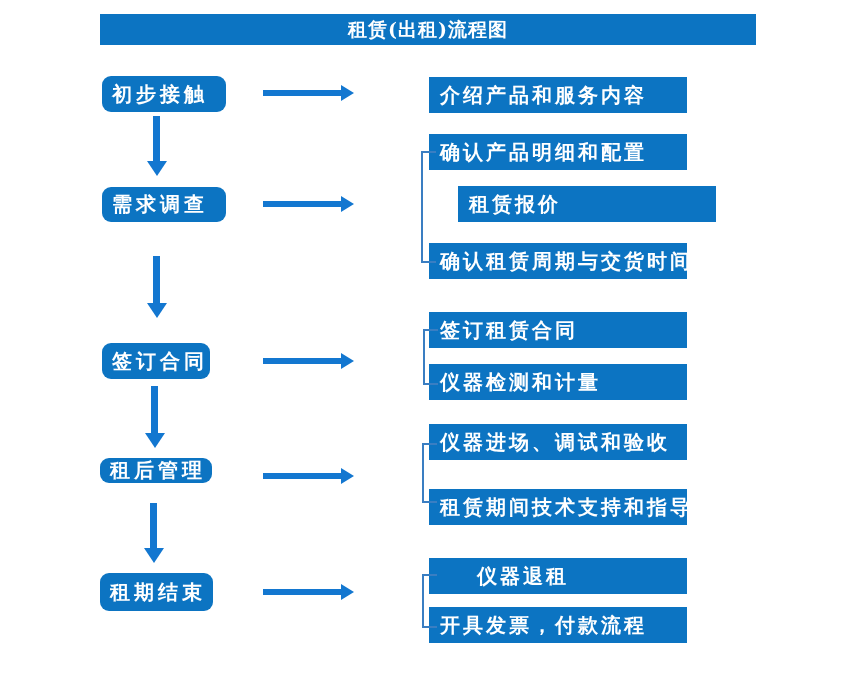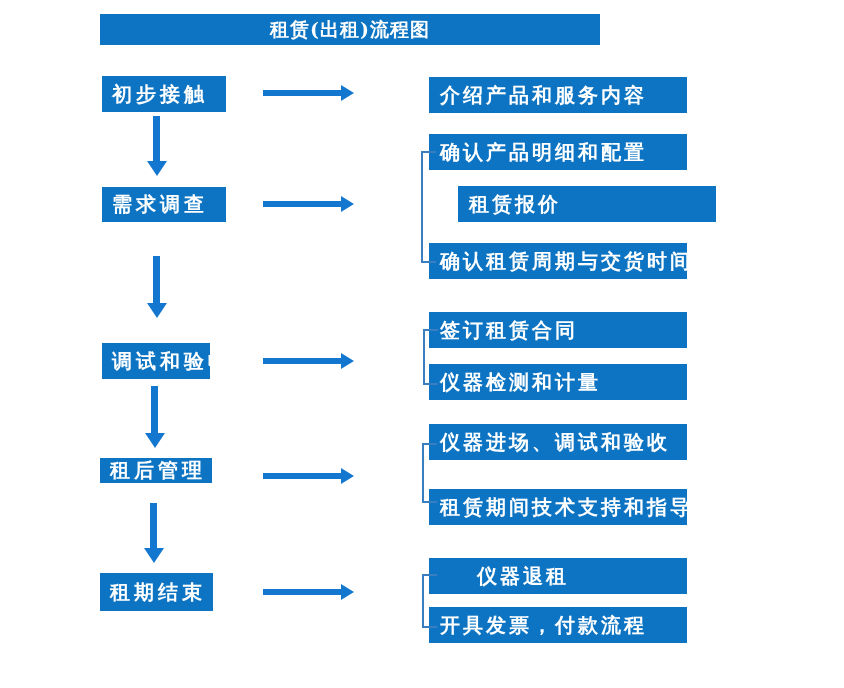--- a/index.html
+++ b/index.html
@@ -26,27 +26,27 @@
     color:var(--text-white);
     display:flex;
     align-items:center;
     font-weight:bold;
     font-size:20px;
     letter-spacing:4px;
     white-space:nowrap;
   }
   .title-bar {
     position:absolute;
-    left:100px; top:14px; width:500px; height:31px;
+    left:100px; top:14px; width:656px; height:31px;
     background:var(--box-blue);
     color:var(--text-white);
     display:flex; align-items:center; justify-content:center;
     font-weight:bold; font-size:19px; letter-spacing:1px;
   }
-  .left-box  { padding-left:10px; }
+  .left-box  { padding-left:10px;border-radius:9px; }
   .right-box { left:429px; width:258px; height:36px; padding-left:11px; letter-spacing:3px; }
 
   
   .h-arrow { position:absolute; width:91px; height:16px; }
   .h-arrow .shaft {
     position:absolute; left:0; top:5px; height:6px;
     width:calc(100% - 13px); background:var(--arrow-blue);
   }
   .h-arrow .head {
     position:absolute; right:0; top:0; width:0; height:0;
@@ -79,21 +79,21 @@
 </style>
 </head>
 <body>
 
 <div class="canvas">
 
   <div class="title-bar">租赁(出租)流程图</div>
 
   <div class="node left-box" style="left:102px; top:76px;  width:124px; height:36px;">初步接触</div>
   <div class="node left-box" style="left:102px; top:187px; width:124px; height:35px;">需求调查</div>
-  <div class="node left-box" style="left:102px; top:343px; width:108px; height:36px;">调试和验收</div>
+  <div class="node left-box" style="left:102px; top:343px; width:108px; height:36px;">签订合同</div>
   <div class="node left-box" style="left:100px; top:458px; width:112px; height:25px;">租后管理</div>
   <div class="node left-box" style="left:100px; top:573px; width:113px; height:38px;">租期结束</div>
 
   <div class="node right-box" style="top:77px;">介绍产品和服务内容</div>
   <div class="node right-box" style="top:134px;">确认产品明细和配置</div>
   <div class="node right-box" style="top:186px;margin-left:29px;">租赁报价</div>
   <div class="node right-box" style="top:243px;">确认租赁周期与交货时间</div>
   <div class="node right-box" style="top:312px;">签订租赁合同</div>
   <div class="node right-box" style="top:364px;">仪器检测和计量</div>
   <div class="node right-box" style="top:424px;">仪器进场、调试和验收</div>

